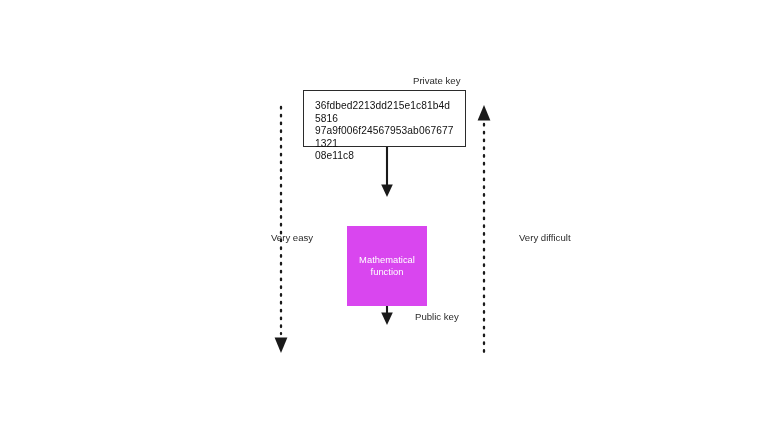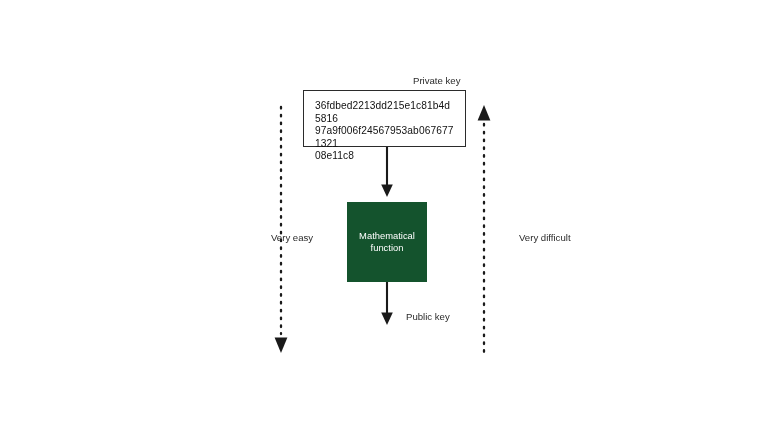--- a/index.html
+++ b/index.html
@@ -59,21 +59,21 @@
     position: absolute;
     font-size: 9.6px;
     color: #2b2b2b;
     white-space: nowrap;
   }
   #private-key-caption {
     left: 413px;
     top: 75px;
   }
   #public-key-caption {
-    left: 406px;
+    left: 415px;
     top: 311px;
   }
 
   
   #function-box {
     position: absolute;
     left: 347px;
     top: 202px;
     width: 80px;
     height: 80px;
@@ -145,21 +145,21 @@
   </svg>
 
   <div class="caption" id="private-key-caption">Private key</div>
 
   <div class="key-box" id="private-key-box">
     <div class="key-text">36fdbed2213dd215e1c81b4d5816
 97a9f006f24567953ab0676771321
 08e11c8</div>
   </div>
 
-  <div id="function-box" style="background:#14532d;">
+  <div id="function-box" style="background:#d946ef;margin-top:24px;">
     <div id="function-box-label">Mathematical
 function</div>
   </div>
 
   <div class="caption" id="public-key-caption">Public key</div>
 
 
   <div class="side-label" id="very-easy-label">Very easy</div>
 
   <div class="side-label" id="very-difficult-label">Very difficult</div>

